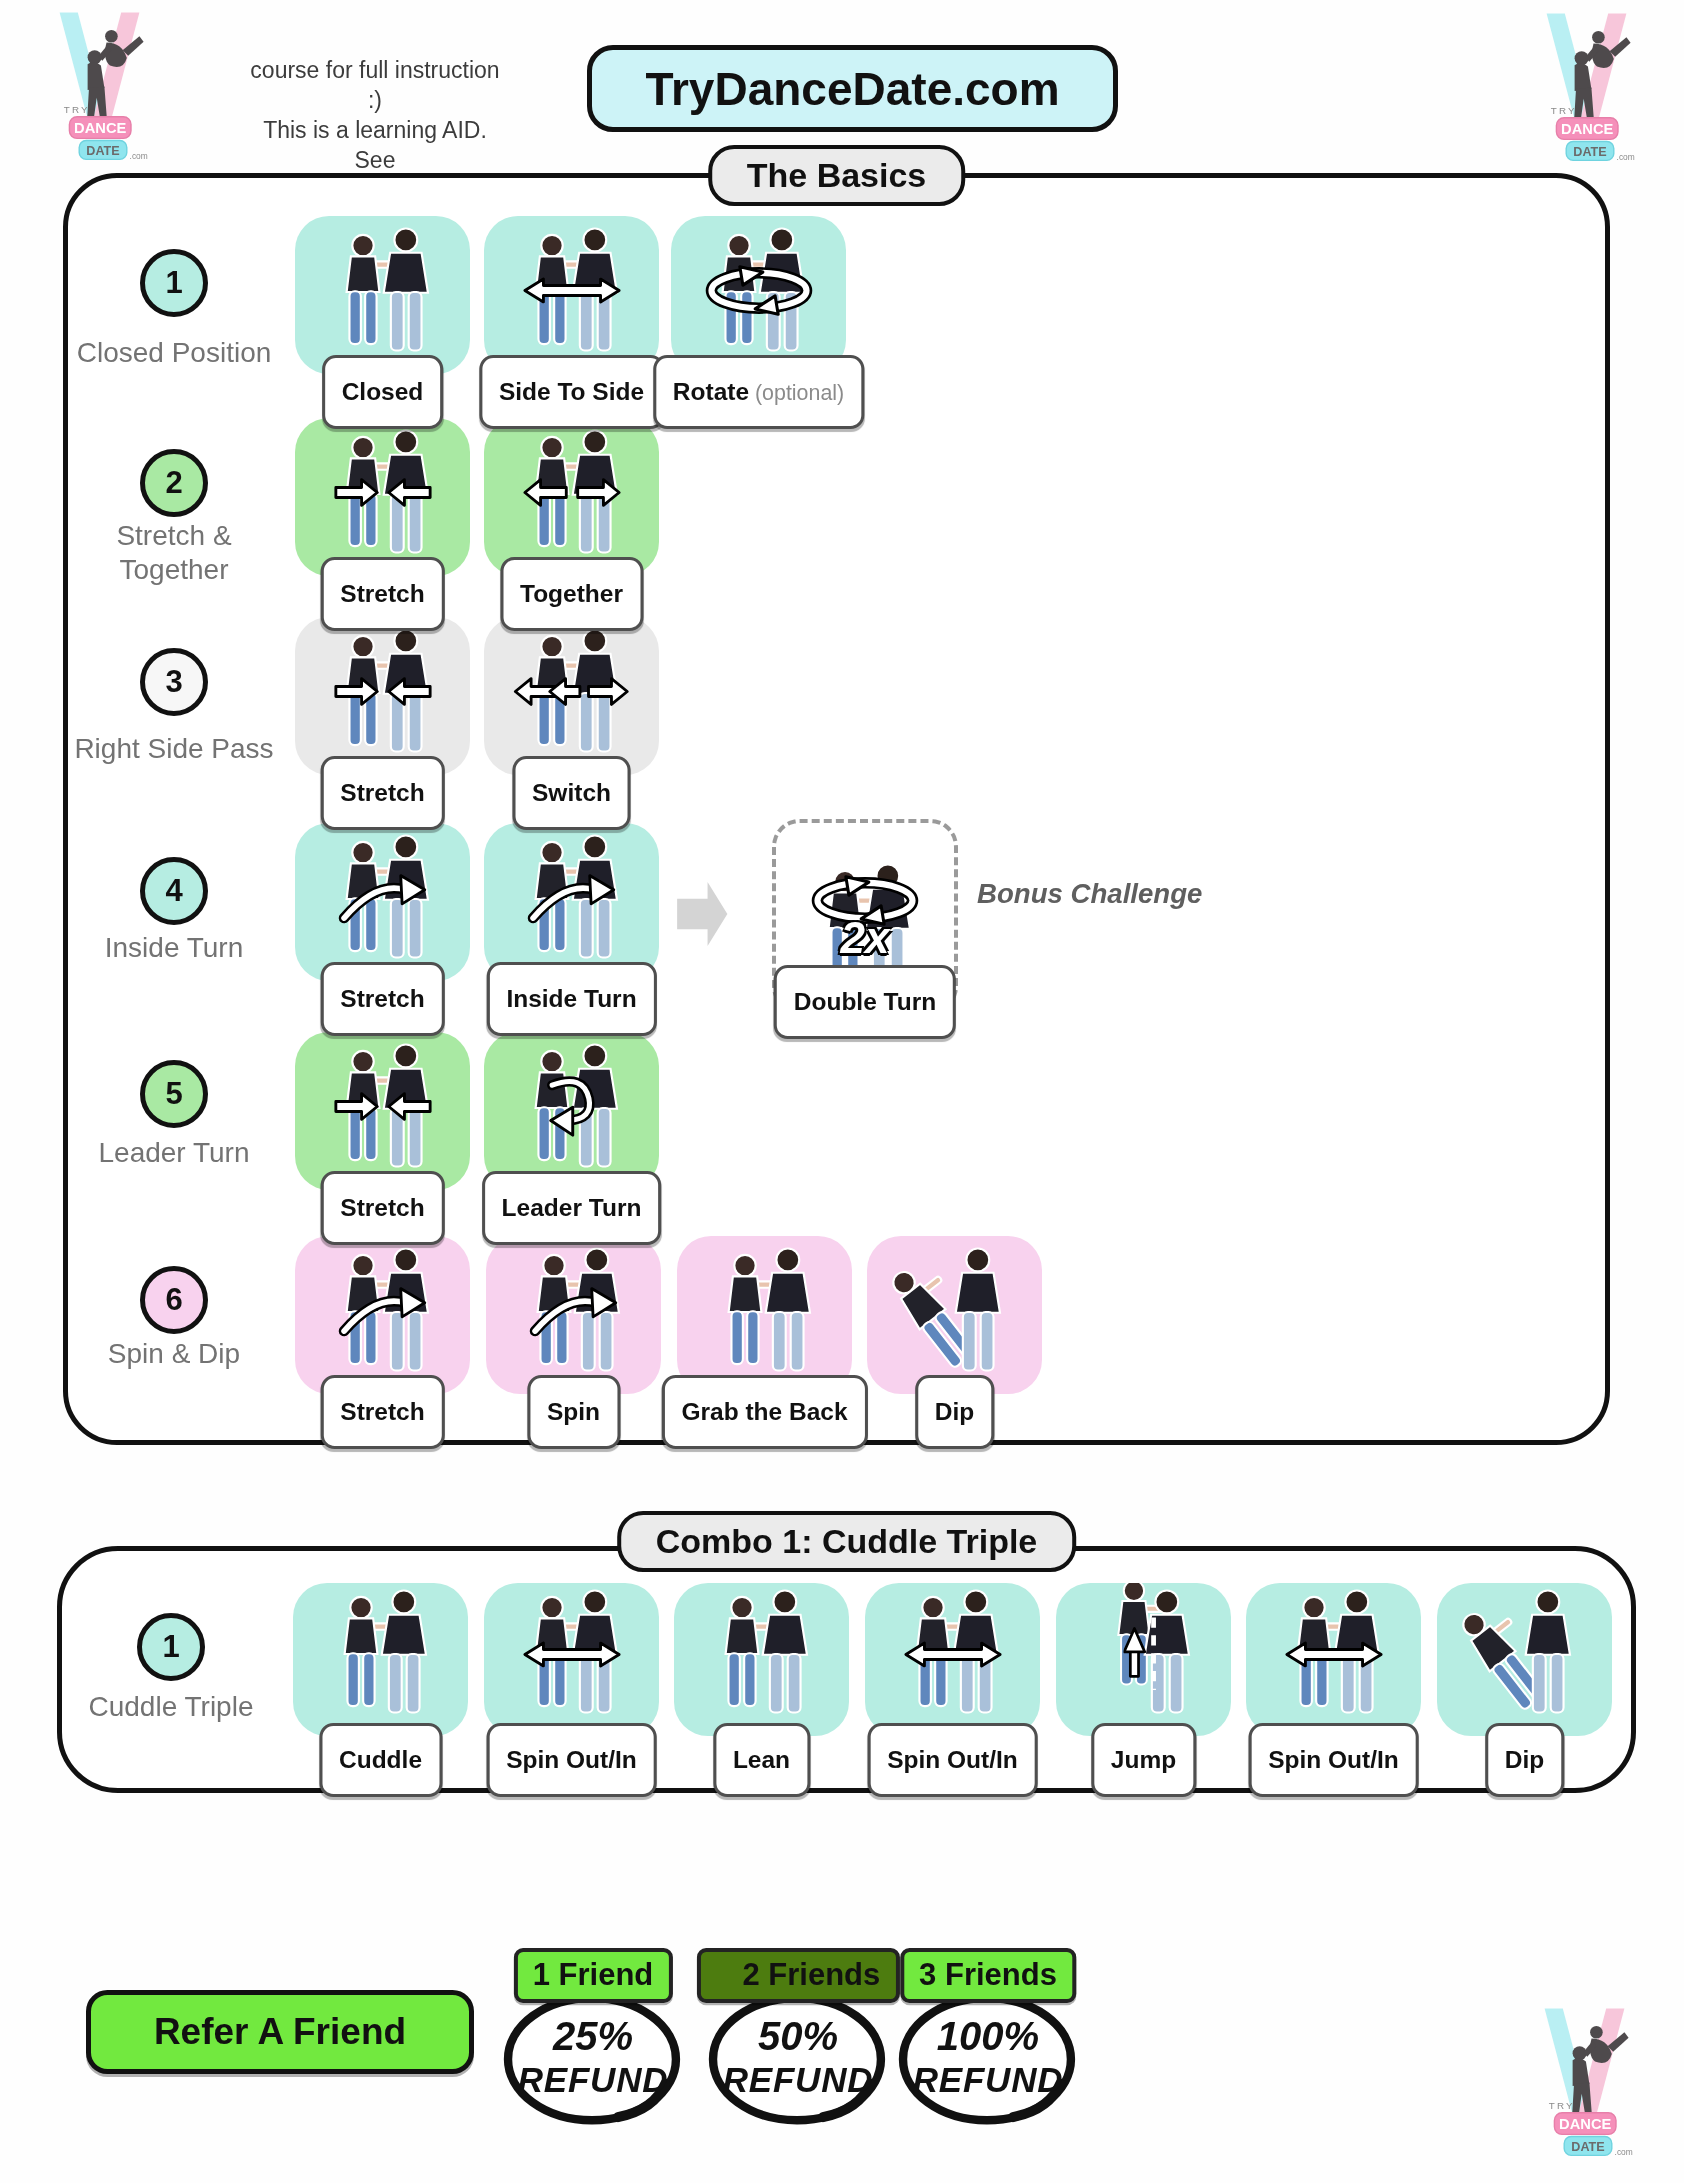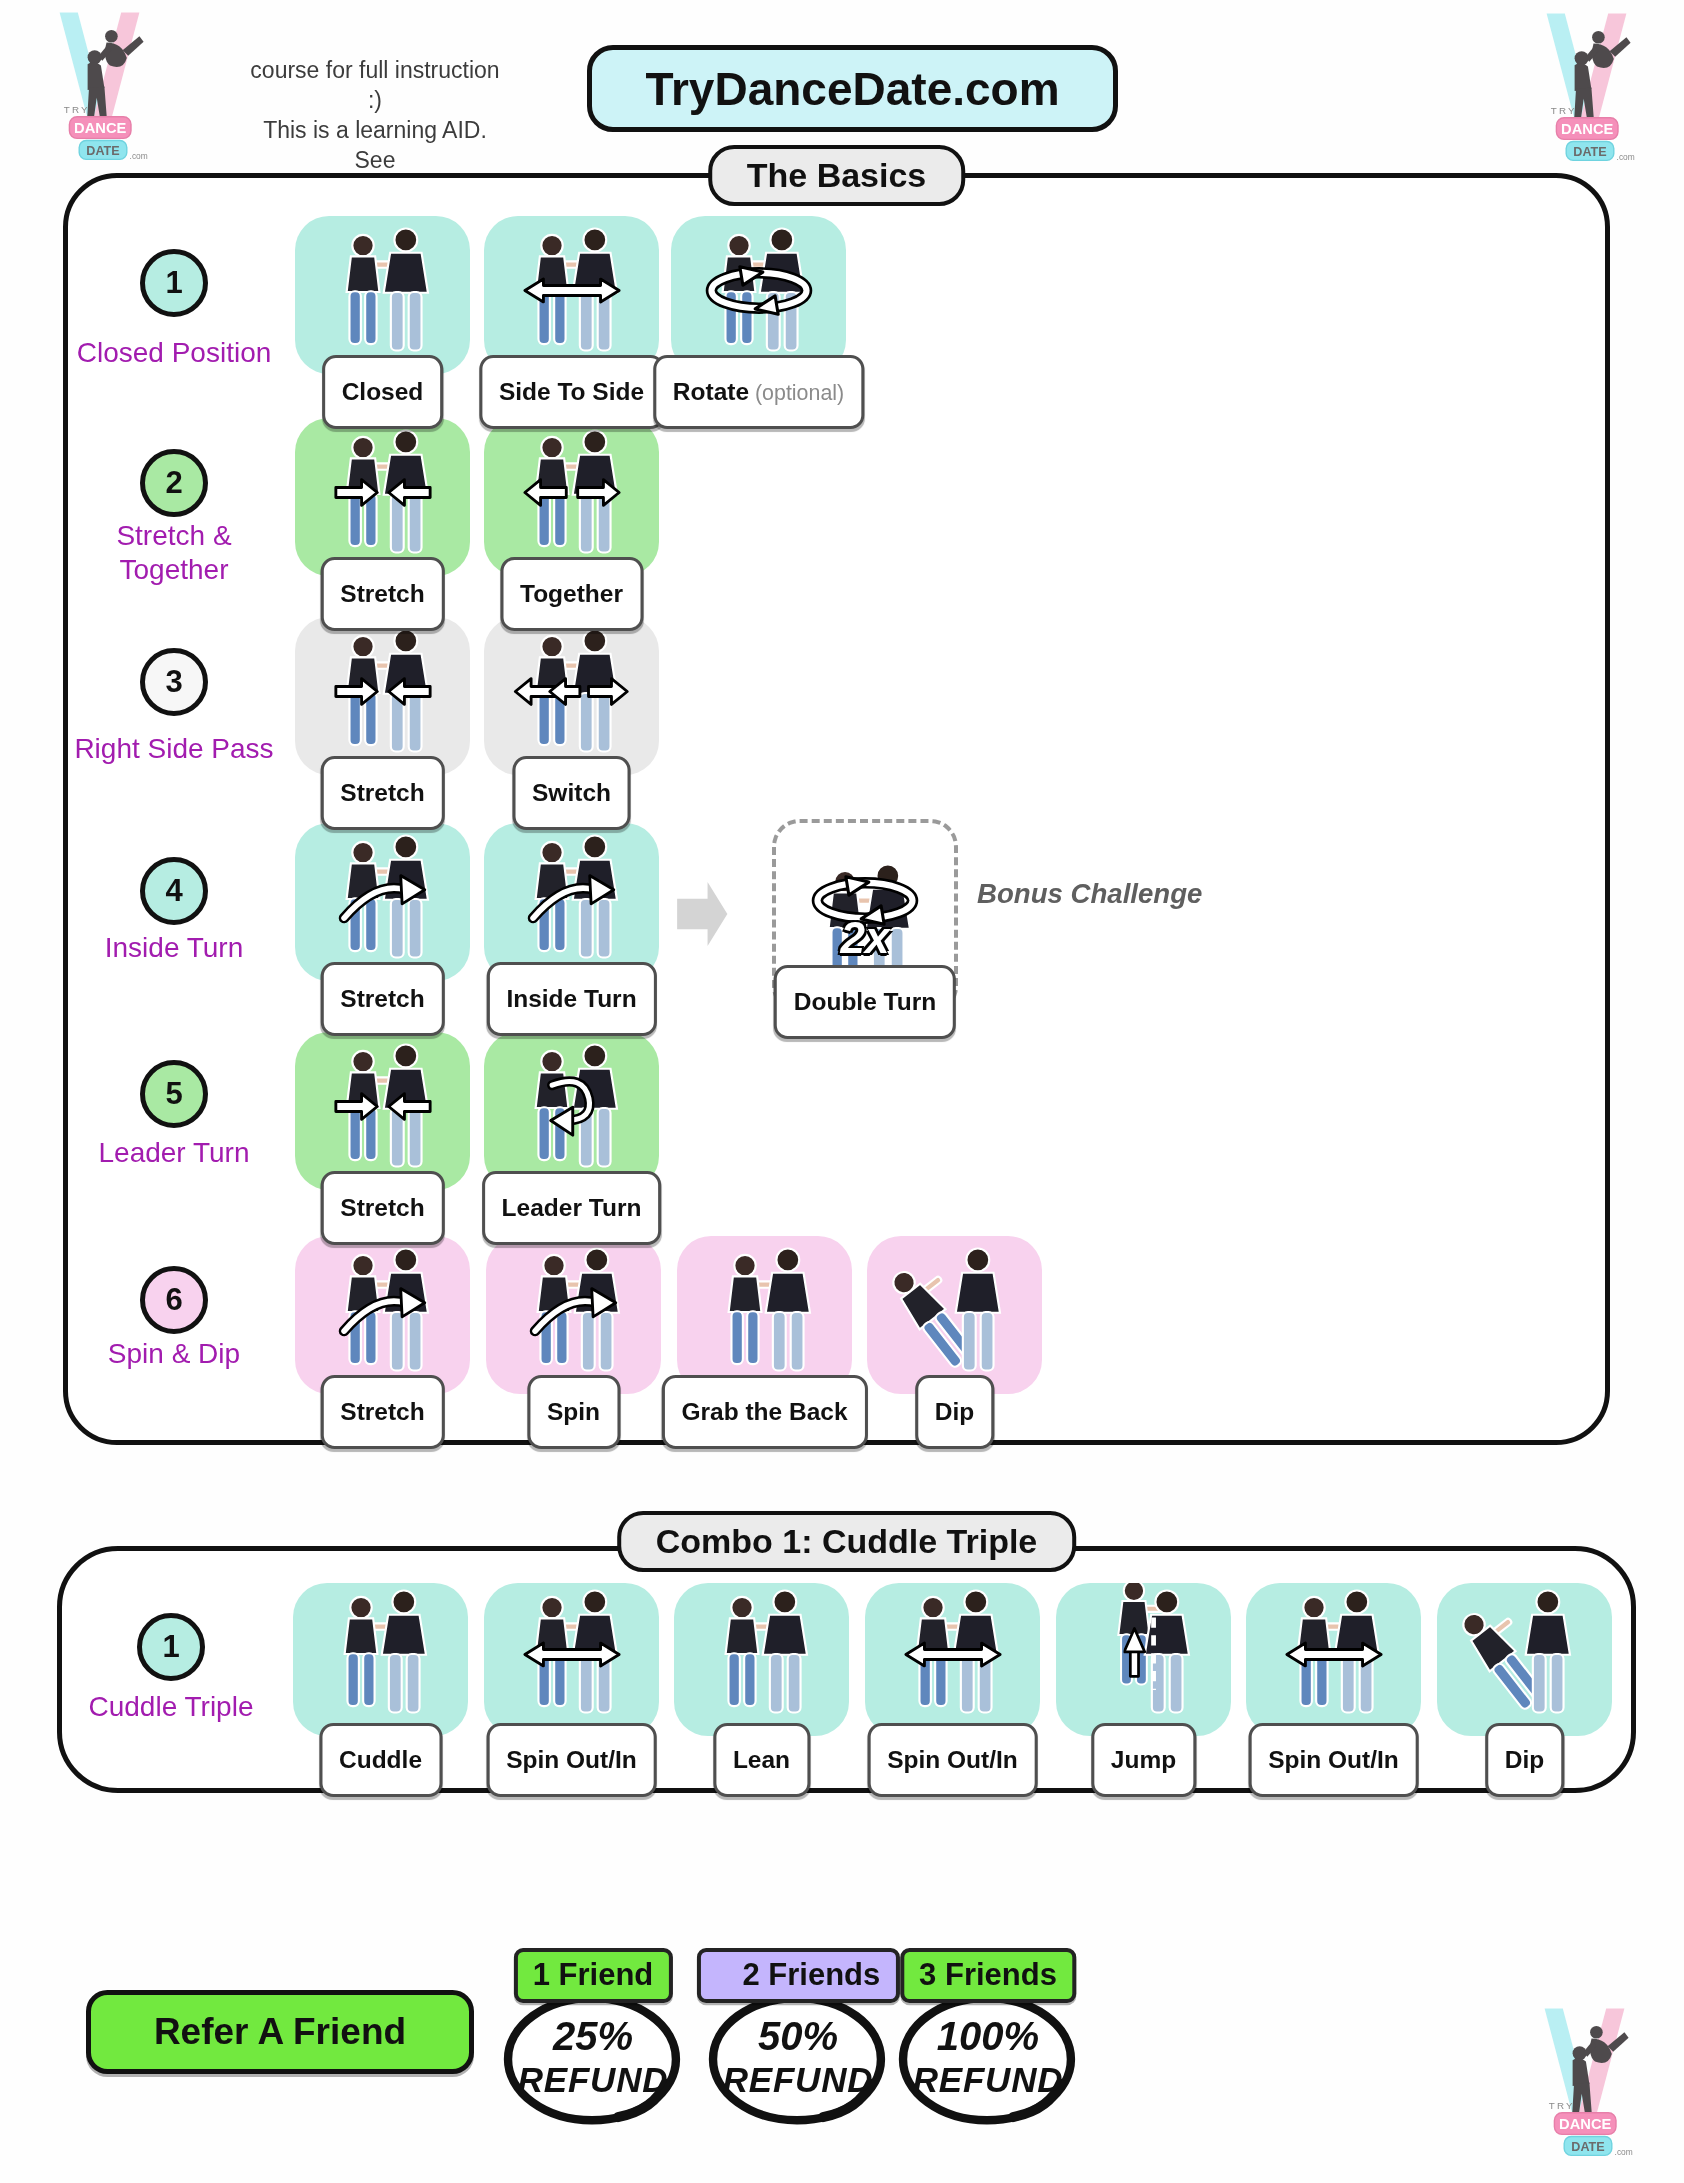--- a/index.html
+++ b/index.html
@@ -20,21 +20,21 @@
         background:#ebebeb;border:4.6px solid #111;border-radius:26px;
         font-size:34px;font-weight:bold;padding:6.9px 35px;white-space:nowrap;}
   .basics-pill{top:-33px;}
   .combo-pill{top:-40px;}
 
   
   .num-circle{position:absolute;width:58px;height:58px;border:5.4px solid #111;border-radius:50%;
         display:flex;align-items:center;justify-content:center;font-size:31px;font-weight:bold;
         transform:translate(-50%,-50%);background:#fff;}
   .row-title{position:absolute;width:260px;transform:translate(-50%,-50%);text-align:center;
-        font-size:28px;line-height:34px;color:#a21caf;}
+        font-size:28px;line-height:34px;color:#737373;}
 
   .card{position:absolute;width:175px;height:158px;border-radius:34px;}
   .combo-card{height:153px;}
   .couple{position:absolute;left:50%;bottom:10.7px;transform:translateX(-50%);}
   .arrow-overlay{position:absolute;left:50%;top:48%;transform:translate(-50%,-50%);z-index:2;}
   .card-label{position:absolute;top:139px;left:50%;transform:translateX(-50%);z-index:3;
         background:#fff;border:3.8px solid #4f4f4f;border-radius:13.8px;padding:20px 17px;
         font-size:24.5px;font-weight:bold;white-space:nowrap;box-shadow:0 2.3px 0.8px rgba(0,0,0,.28);}
   .combo-label{top:140px;}
   .card-label .suffix{font-weight:normal;color:#8b8b8b;font-size:21.4px;}
@@ -677,21 +677,21 @@
         <div class="badge-circle"><svg width="187" height="145" viewBox="0 0 244 190" style="overflow:visible">
       <ellipse cx="120" cy="88" rx="110" ry="80" fill="#fff" stroke="#111" stroke-width="11"></ellipse>
       <path d="M216,120 q-14,34 -62,44" fill="none" stroke="#111" stroke-width="13" stroke-linecap="round"></path>
     </svg></div>
         <div class="badge-text">
           <div class="badge-pct">25%</div>
                    <div class="badge-word">REFUND</div>
         </div>
       </div>
       <div class="badge" style="left: 798px; top: 1948px;">
-        <div class="badge-tag" style="background: #c4b5fd; padding-left: 42px;">2 Friends</div>
+        <div class="badge-tag" style="background: #4d7c0f; padding-left: 42px;">2 Friends</div>
         <div class="badge-circle"><svg width="187" height="145" viewBox="0 0 244 190" style="overflow:visible">
       <ellipse cx="120" cy="88" rx="110" ry="80" fill="#fff" stroke="#111" stroke-width="11"></ellipse>
       <path d="M216,120 q-14,34 -62,44" fill="none" stroke="#111" stroke-width="13" stroke-linecap="round"></path>
     </svg></div>
         <div class="badge-text">
           <div class="badge-pct">50%</div>
                    <div class="badge-word">REFUND</div>
         </div>
       </div>
       <div class="badge" style="left: 988px; top: 1948px;">

